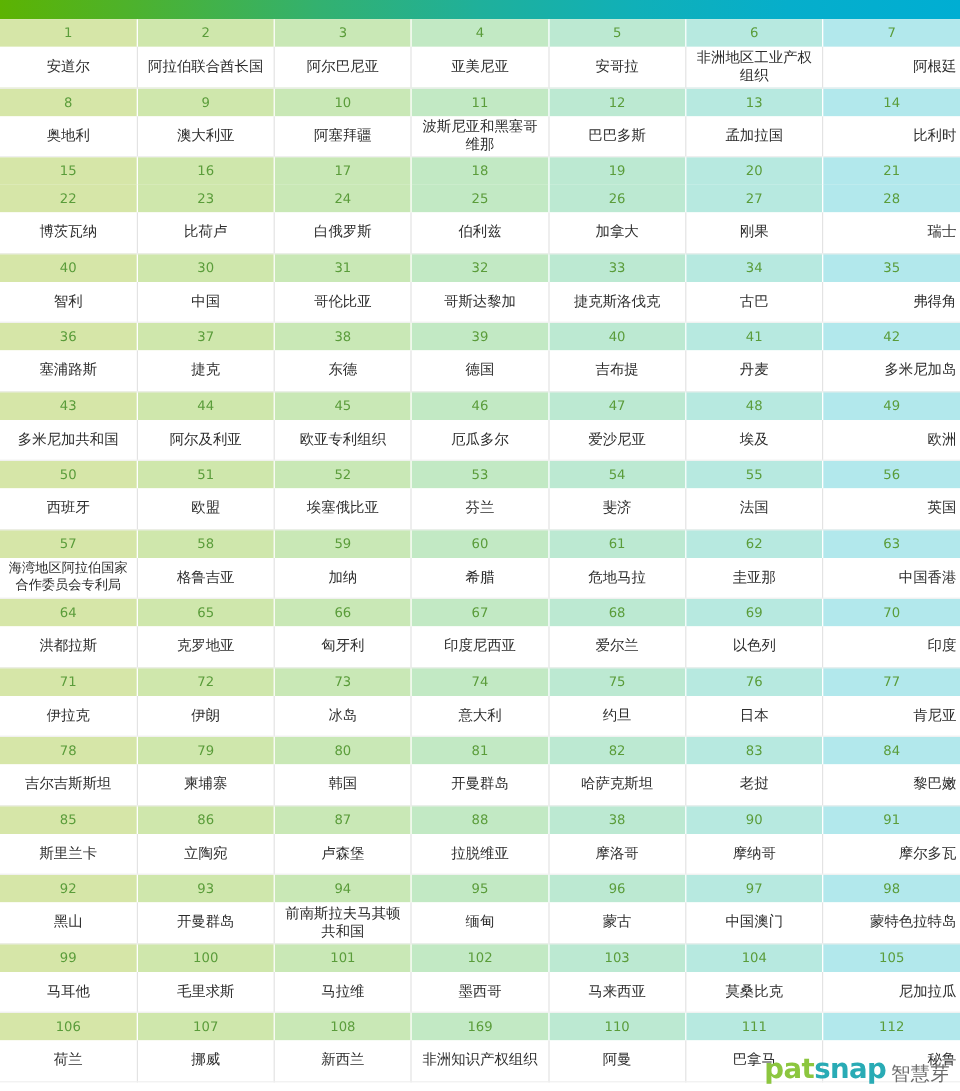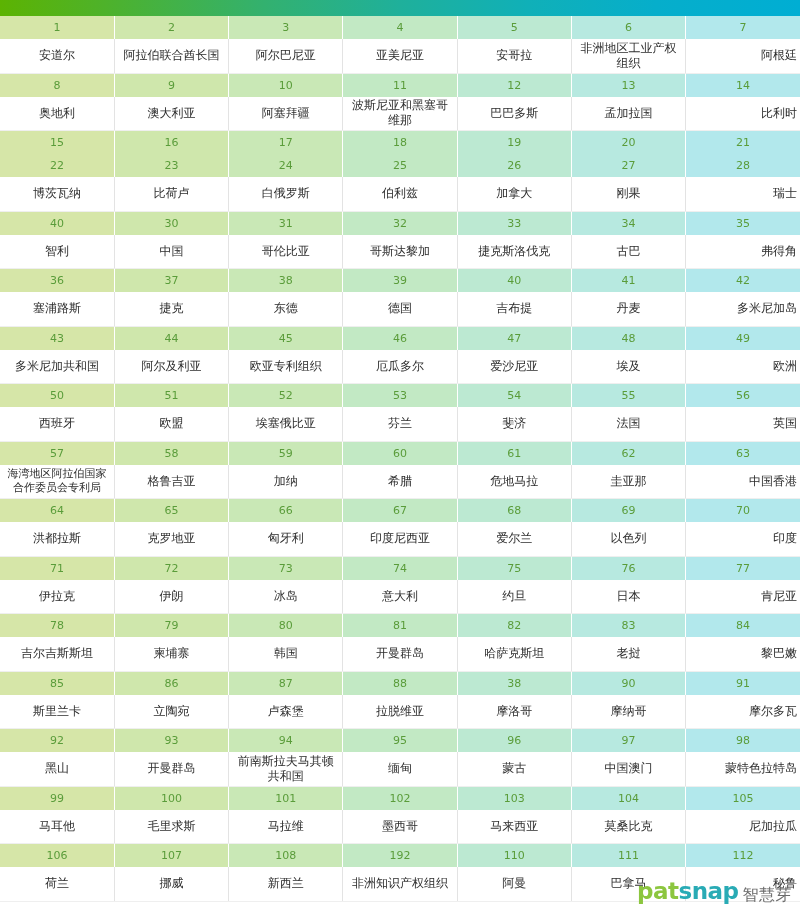--- a/index.html
+++ b/index.html
@@ -369,21 +369,21 @@
           <td>马拉维</td>
           <td>墨西哥</td>
           <td>马来西亚</td>
           <td>莫桑比克</td>
           <td>尼加拉瓜</td>
         </tr>
         <tr class="num-row">
           <td class="c0">106</td>
           <td class="c1">107</td>
           <td class="c2">108</td>
-          <td class="c3">192</td>
+          <td class="c3">169</td>
           <td class="c4">110</td>
           <td class="c5">111</td>
           <td class="c6">112</td>
         </tr>
         <tr class="name-row">
           <td>荷兰</td>
           <td>挪威</td>
           <td>新西兰</td>
           <td>非洲知识产权组织</td>
           <td>阿曼</td>

